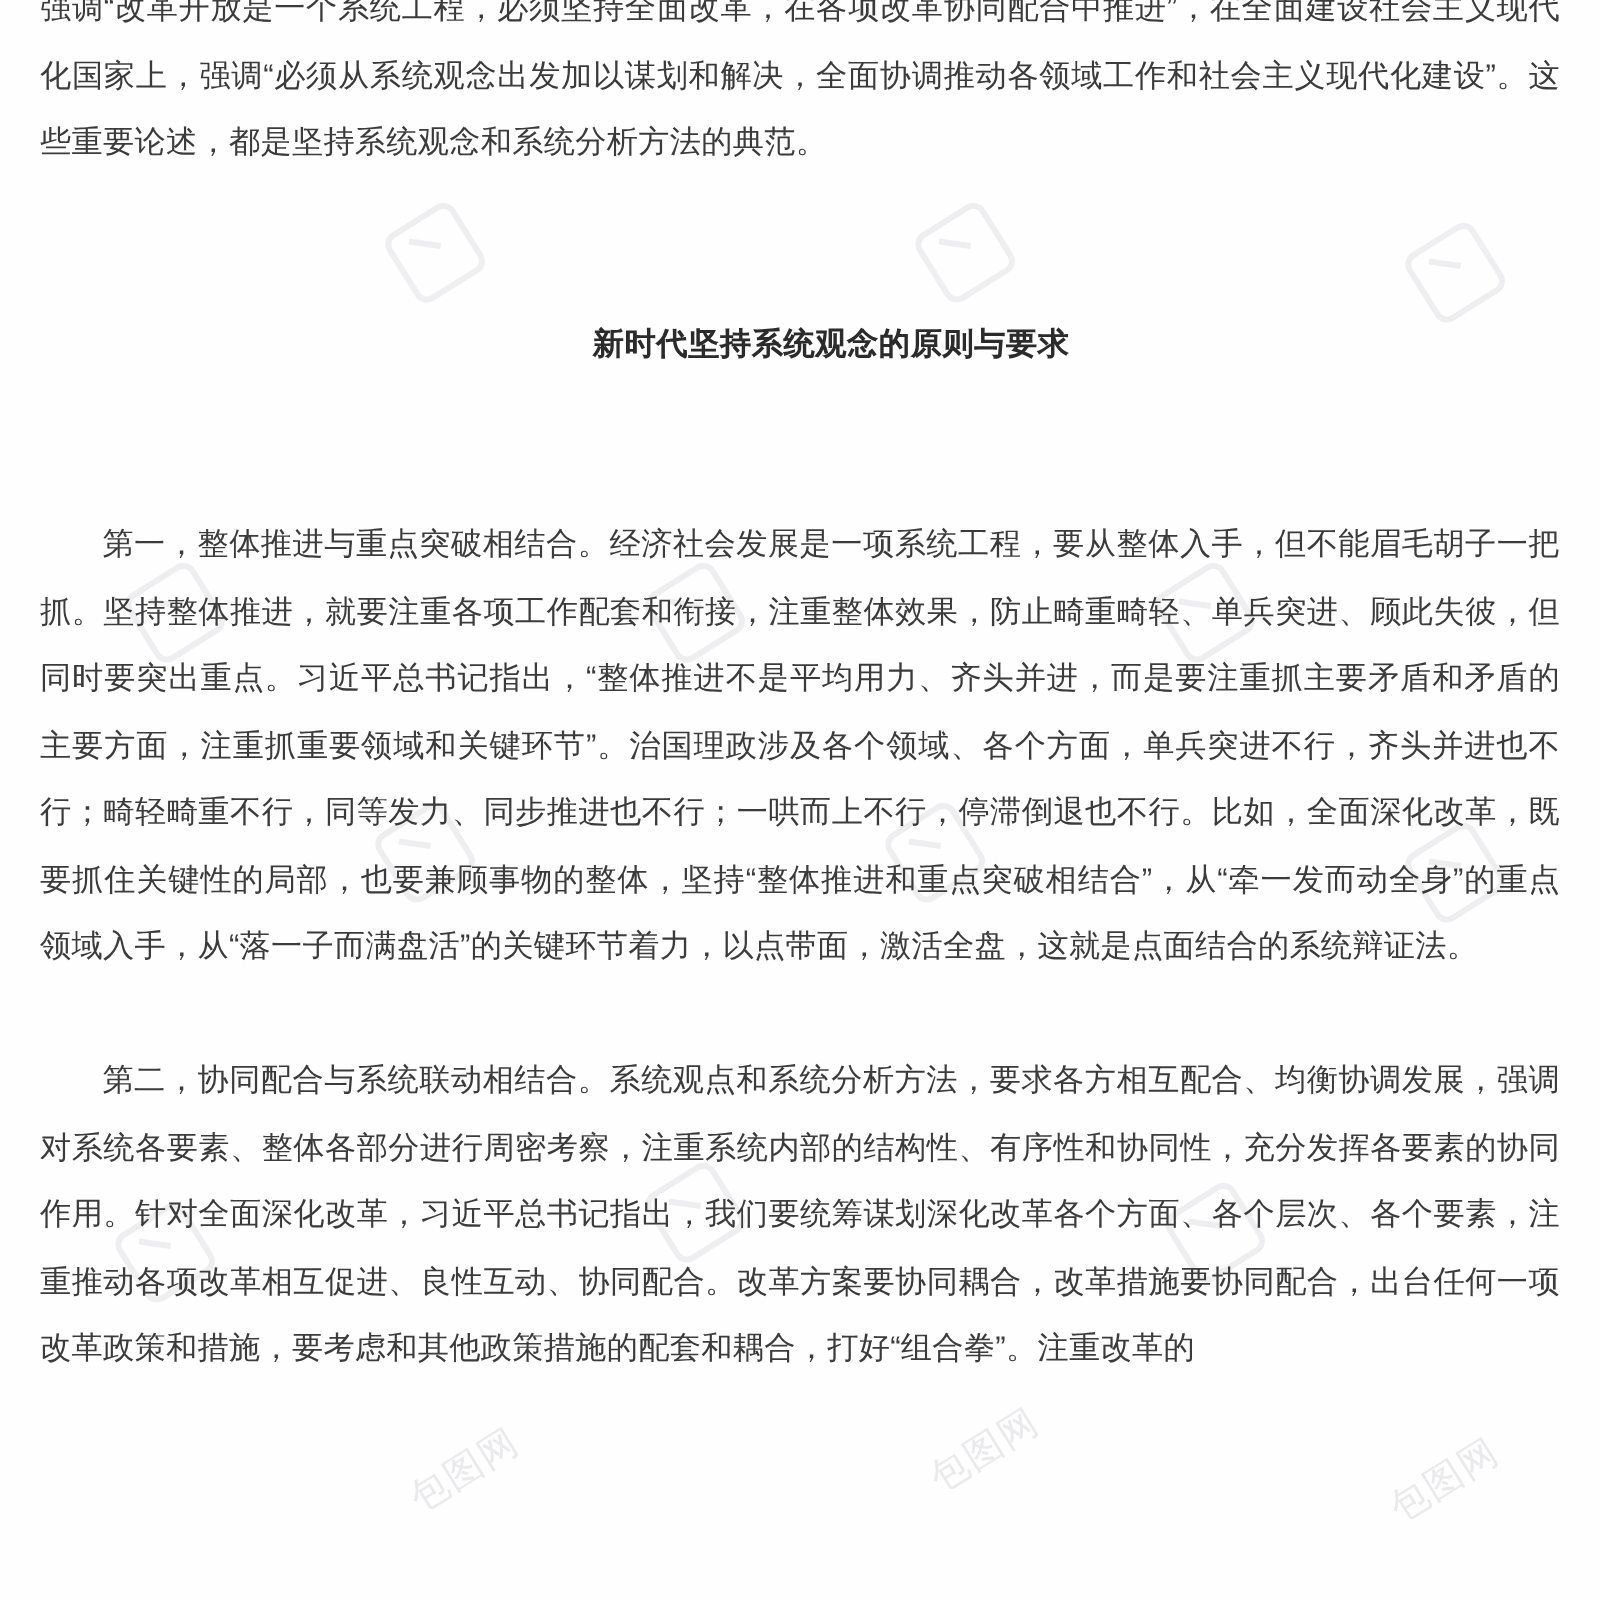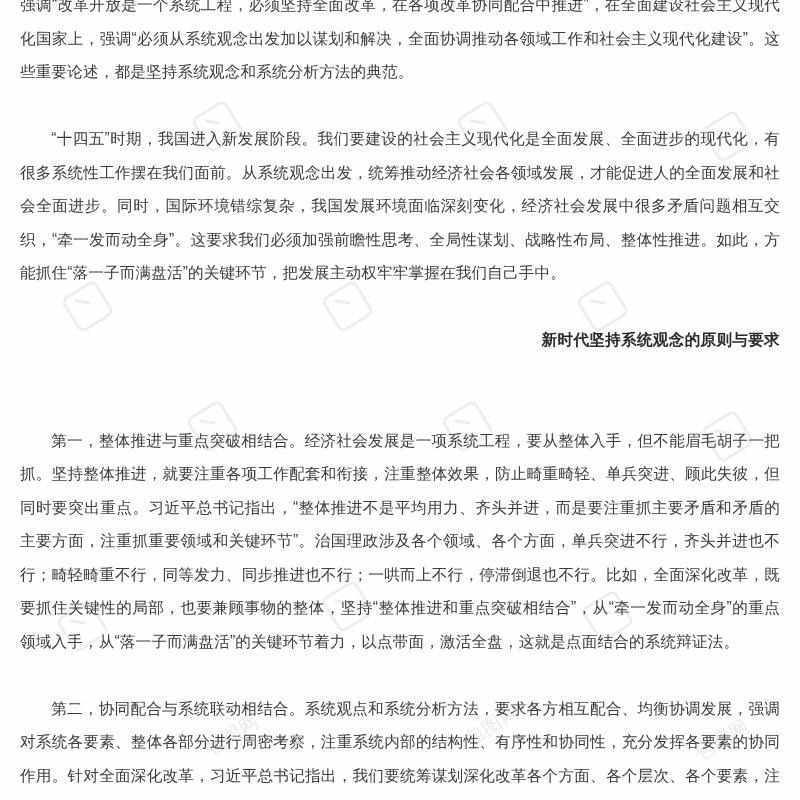--- a/index.html
+++ b/index.html
@@ -51,21 +51,21 @@
   .para-gap { height: 33.5px; }
 
   .section-heading {
     margin: 0;
     font-size: 15.6px;
     line-height: 33.5px;
     color: #2b2b2b;
     font-weight: bold;
     text-indent: 2em;
     letter-spacing: 0.3px;
-    text-align: right;
+    text-align: center;
   }
 
   
   .watermark-layer {
     position: absolute;
     left: 0; top: 0;
     width: 800px; height: 800px;
     z-index: 1;
     pointer-events: none;
   }
@@ -118,21 +118,20 @@
       <div class="wm-logo" style="left: 320px; top: 600px;"></div>
       <div class="wm-logo" style="left: 580px; top: 610px;"></div>
       <div class="wm" style="left: 200px; top: 740px;">包图网</div>
       <div class="wm" style="left: 460px; top: 730px;">包图网</div>
       <div class="wm" style="left: 690px; top: 745px;">包图网</div>
     </div>
 
   <div id="document-body">
       <p class="para no-indent">强调“改革开放是一个系统工程，必须坚持全面改革，在各项改革协同配合中推进”，在全面建设社会主义现代化国家上，强调“必须从系统观念出发加以谋划和解决，全面协调推动各领域工作和社会主义现代化建设”。这些重要论述，都是坚持系统观念和系统分析方法的典范。</p>
       <div class="para-gap"></div>
-      <p class="para">“十四五”时期，我国进入新发展阶段。我们要建设的社会主义现代化是全面发展、全面进步的现代化，有很多系统性工作摆在我们面前。从系统观念出发，统筹推动经济社会各领域发展，才能促进人的全面发展和社会全面进步。同时，国际环境错综复杂，我国发展环境面临深刻变化，经济社会发展中很多矛盾问题相互交织，“牵一发而动全身”。这要求我们必须加强前瞻性思考、全局性谋划、战略性布局、整体性推进。如此，方能抓住“落一子而满盘活”的关键环节，把发展主动权牢牢掌握在我们自己手中。</p>
       <div class="para-gap"></div>
       <h2 class="section-heading">新时代坚持系统观念的原则与要求</h2>
       <div class="para-gap"></div>
       <div class="para-gap"></div>
       <p class="para">第一，整体推进与重点突破相结合。经济社会发展是一项系统工程，要从整体入手，但不能眉毛胡子一把抓。坚持整体推进，就要注重各项工作配套和衔接，注重整体效果，防止畸重畸轻、单兵突进、顾此失彼，但同时要突出重点。习近平总书记指出，“整体推进不是平均用力、齐头并进，而是要注重抓主要矛盾和矛盾的主要方面，注重抓重要领域和关键环节”。治国理政涉及各个领域、各个方面，单兵突进不行，齐头并进也不行；畸轻畸重不行，同等发力、同步推进也不行；一哄而上不行，停滞倒退也不行。比如，全面深化改革，既要抓住关键性的局部，也要兼顾事物的整体，坚持“整体推进和重点突破相结合”，从“牵一发而动全身”的重点领域入手，从“落一子而满盘活”的关键环节着力，以点带面，激活全盘，这就是点面结合的系统辩证法。</p>
       <div class="para-gap"></div>
       <p class="para">第二，协同配合与系统联动相结合。系统观点和系统分析方法，要求各方相互配合、均衡协调发展，强调对系统各要素、整体各部分进行周密考察，注重系统内部的结构性、有序性和协同性，充分发挥各要素的协同作用。针对全面深化改革，习近平总书记指出，我们要统筹谋划深化改革各个方面、各个层次、各个要素，注重推动各项改革相互促进、良性互动、协同配合。改革方案要协同耦合，改革措施要协同配合，出台任何一项改革政策和措施，要考虑和其他政策措施的配套和耦合，打好“组合拳”。注重改革的</p>
     </div>
 
 </div>

